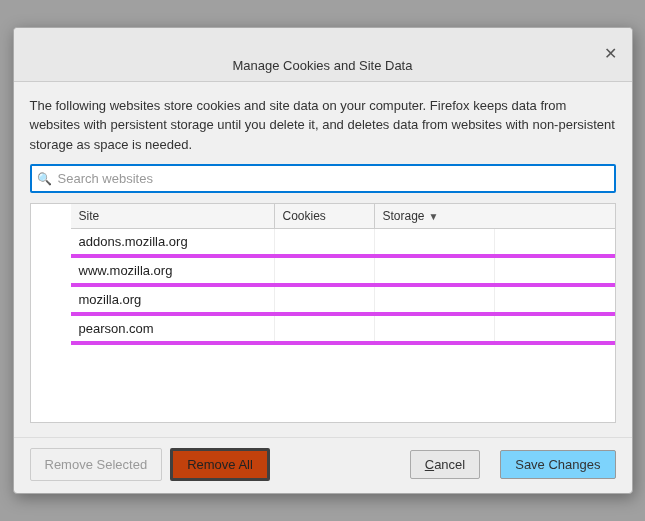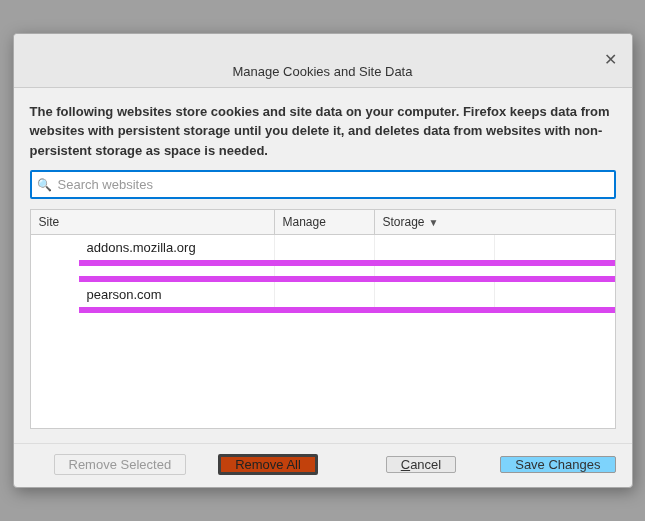--- a/index.html
+++ b/index.html
@@ -65,21 +65,20 @@
       padding: 14px 16px 10px 16px;
       display: flex;
       flex-direction: column;
       gap: 10px;
     }
 
     .description {
       color: #333;
       line-height: 1.5;
       font-size: 13px;
-      font-weight: bold;
     }
 
     .search-container {
       position: relative;
     }
 
     .search-icon-wrap {
       position: absolute;
       left: 8px;
       top: 50%;
@@ -101,20 +100,21 @@
 
     .search-input::placeholder {
       color: #999;
     }
 
     .table-container {
       border: 1px solid #ccc;
       background: #fff;
       height: 220px;
       overflow-y: auto;
+      padding-left: 40px;
     }
 
     .table-header {
       display: grid;
       grid-template-columns: 1fr 100px 120px 120px;
       background: #f5f5f5;
       border-bottom: 1px solid #ccc;
     }
 
     .th {
@@ -138,22 +138,21 @@
     }
 
     .table-body {
       display: flex;
       flex-direction: column;
     }
 
     .table-row {
       display: grid;
       grid-template-columns: 1fr 100px 120px 120px;
-      border-bottom: 6px solid #d946ef;
-      margin-left: 48px;
+      border-bottom: 4px solid #d946ef;
     }
 
     .td {
       padding: 5px 8px;
       font-size: 13px;
       color: #222;
       border-right: 1px solid #eee;
     }
 
     .td:last-child {
@@ -173,28 +172,27 @@
       display: flex;
       gap: 8px;
     }
 
     .right-buttons {
       display: flex;
       gap: 20px;
     }
 
     .btn {
-      padding: 0 14px;
+      padding: 6px 14px;
       border-radius: 2px;
       font-size: 13px;
       cursor: pointer;
       border: 1px solid #aaa;
       background: #e8e8e8;
       color: #333;
-      margin-left: 24px;
     }
 
     .btn-primary {
       background: #c2410c;
       border: 3px solid #404040;
       color: #222;
     }
 
     .btn-disabled {
       color: #999;
@@ -231,36 +229,43 @@
       <input class="search-input" type="text" placeholder="Search websites" style="">
     </div>
 
     <div class="table-container">
 
       <div class="table-header">
         <div class="th">
           <span>Site</span>
         </div>
         <div class="th">
-          <span>Manage</span>
+          <span>Cookies</span>
         </div>
         <div class="th" style="cursor:pointer;">
           <span>Storage</span>
           <span class="sort-arrow">▼</span>
         </div>
       </div>
 
       <div class="table-body">
         <div class="table-row">
           <div class="td">addons.mozilla.org</div>
           <div class="td"></div>
           <div class="td"></div>
           <div class="td"></div>
         </div>
         <div class="table-row">
+          <div class="td">www.mozilla.org</div>
+          <div class="td"></div>
+          <div class="td"></div>
+          <div class="td"></div>
+        </div>
+        <div class="table-row">
+          <div class="td">mozilla.org</div>
           <div class="td"></div>
           <div class="td"></div>
           <div class="td"></div>
         </div>
         <div class="table-row">
           <div class="td">pearson.com</div>
           <div class="td"></div>
           <div class="td"></div>
           <div class="td"></div>
         </div>

